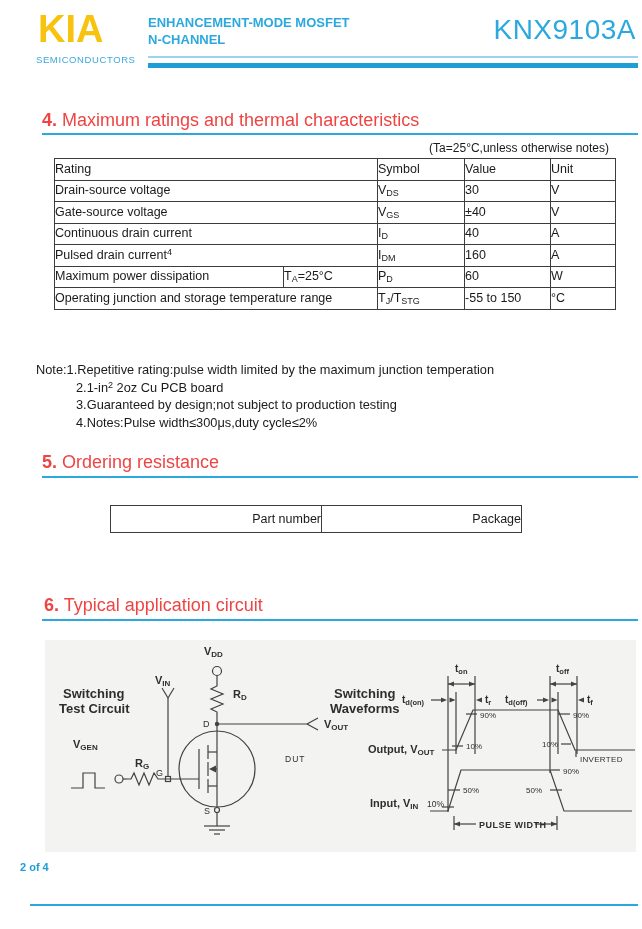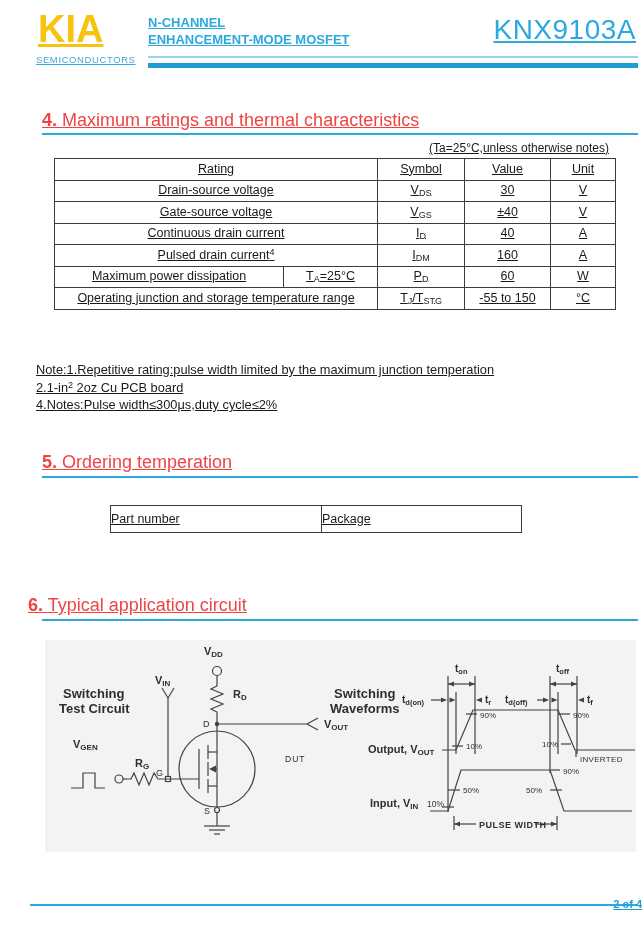--- a/index.html
+++ b/index.html
@@ -1,78 +1,78 @@
 <!DOCTYPE html>
 <html><head>
 <meta charset="utf-8">
 <style>
   html,body{margin:0;padding:0;}
   body{
     width:642px;height:929px;background:#ffffff;position:relative;overflow:hidden;
     font-family:"Liberation Sans",sans-serif;color:#1a1a1a;
   }
-  .abs{position:absolute;text-decoration:underline;}
+  .abs{position:absolute;}
 
   
   .logo{left:38px;top:10px;font-size:38px;font-weight:bold;color:#F7C30E;letter-spacing:0px;line-height:1;}
   .logo-sub{left:36px;top:54px;font-size:9.5px;color:#3AA8DC;letter-spacing:0.6px;}
   .type-block{left:148px;top:14px;font-size:13px;font-weight:bold;color:#2BA9DF;line-height:17px;}
   .part-number{right:6px;top:14px;font-size:28px;color:#2BA9DF;letter-spacing:0.5px;margin-left:8px;}
   .rule-thin{left:148px;width:490px;top:56px;height:1.5px;background:#9CD4EE;}
   .rule-thick{left:148px;width:490px;top:63px;height:5px;background:#1D9FD6;}
 
   
   .sec-head{font-size:18px;color:#ef4444;}
   .sec-head .num{font-weight:bold;}
   .sec-underline{height:2px;background:#2BA9DF;left:42px;width:596px;}
 
   
   .cond-note{left:48px;width:561px;top:141px;font-size:12px;text-align:right;color:#1a1a1a;}
   table{border-collapse:collapse;table-layout:fixed;}
   .ratings{left:54px;top:158px;width:561px;border:1.5px solid #3c3c3c;}
   .ratings td,.ratings th{
     border:1px solid #3c3c3c;font-size:12.5px;font-weight:normal;
-    text-align:center;vertical-align:middle;padding:0;height:20.5px;line-height:1.05;
+    text-align:left;vertical-align:middle;padding:0;height:20.5px;line-height:1.05;
   }
   sub{font-size:9px;vertical-align:-2px;line-height:0;}
   sup{font-size:9px;vertical-align:4px;line-height:0;}
 
   
   .notes{left:36px;top:361px;font-size:12.8px;line-height:17.5px;}
-  .notes .indent{}
+  .notes .indent{margin-left:40px;}
 
   
   .ordering{left:110px;top:505px;width:411px;border:1.5px solid #3c3c3c;}
   .ordering td,.ordering th{
     border:1px solid #3c3c3c;font-size:12.5px;font-weight:normal;
-    text-align:left;vertical-align:middle;padding:0;height:25.5px;
+    text-align:right;vertical-align:middle;padding:0;height:25.5px;
   }
 
   
   .figure-bg{left:45px;top:640px;width:591px;height:212px;background:#f3f3f1;}
   .fig{position:absolute;}
   .fig line,.fig polyline,.fig path,.fig circle,.fig rect{stroke:#424242;stroke-width:1.2;fill:none;}
   .fig polygon{fill:#424242;stroke:none;}
   .fig .dot{fill:#424242;stroke:none;}
   .fig text{fill:#2e2e2e;font-family:"Liberation Sans",sans-serif;}
   .fig .b{font-weight:bold;}
 
   
   .footer-line{left:30px;width:608px;top:904px;height:1.5px;background:#2BA9DF;}
-  .footer-page{left:0;right:0;padding-left:20px;top:898px;text-align:right;font-size:11px;font-weight:bold;color:#1D9FD6;}
+  .footer-page{left:0;right:0;padding-left:20px;top:861px;text-align:left;font-size:11px;font-weight:bold;color:#1D9FD6;}
   .footer-rev{right:48px;top:909px;font-size:11px;font-weight:bold;color:#1D9FD6;margin-top:48px;}
 </style>
 </head>
 <body>
 
 <div class="abs logo">KIA</div>
 <div class="abs logo-sub">SEMICONDUCTORS</div>
 <div class="abs type-block">
+  <div>ENHANCEMENT-MODE MOSFET</div>
   <div>N-CHANNEL</div>
-  <div>ENHANCEMENT-MODE MOSFET</div>
 </div>
 <div class="abs part-number">KNX9103A</div>
 <div class="abs rule-thin"></div>
 <div class="abs rule-thick"></div>
 
 <div class="abs sec-head" style="left:42px;top:110px;">
   <span class="num">4.</span>
   <span>Maximum ratings and thermal characteristics</span>
 </div>
 <div class="abs sec-underline" style="top:133px;"></div>
@@ -130,43 +130,44 @@
         <td>T<sub>J</sub>/T<sub>STG</sub></td>
         <td>-55 to 150</td>
         <td>°C</td>
       </tr>
     </tbody>
 </table>
 
 <div class="abs notes">
     <div class="">Note:1.Repetitive rating:pulse width limited by the maximum junction temperation</div>
     <div class="indent">2.1-in<sup>2</sup> 2oz Cu PCB board</div>
+    <div class="indent">3.Guaranteed by design;not subject to production testing</div>
     <div class="indent">4.Notes:Pulse width≤300μs,duty cycle≤2%</div>
   </div>
 
 <div class="abs sec-head" style="left:42px;top:452px;">
   <span class="num">5.</span>
-  <span>Ordering temperation</span>
+  <span>Ordering resistance</span>
 </div>
 <div class="abs sec-underline" style="top:476px;"></div>
 
 <table class="abs ordering">
   <colgroup>
       <col style="width:211px">
       <col style="width:200px">
     </colgroup>
   <tbody>
       <tr>
         <th>Part number</th>
         <th>Package</th>
       </tr>
     </tbody>
 </table>
 
-<div class="abs sec-head" style="left:28px;top:595px;">
+<div class="abs sec-head" style="left:44px;top:595px;">
   <span class="num">6.</span>
   <span>Typical application circuit</span>
 </div>
 <div class="abs sec-underline" style="top:619px;"></div>
 
 <div class="abs figure-bg"></div>
 
 <svg class="fig" style="left:45px;top:640px;" width="320" height="212" viewBox="0 0 320 212">
 
   <text class="b" x="18" y="58" font-size="13">Switching</text>

